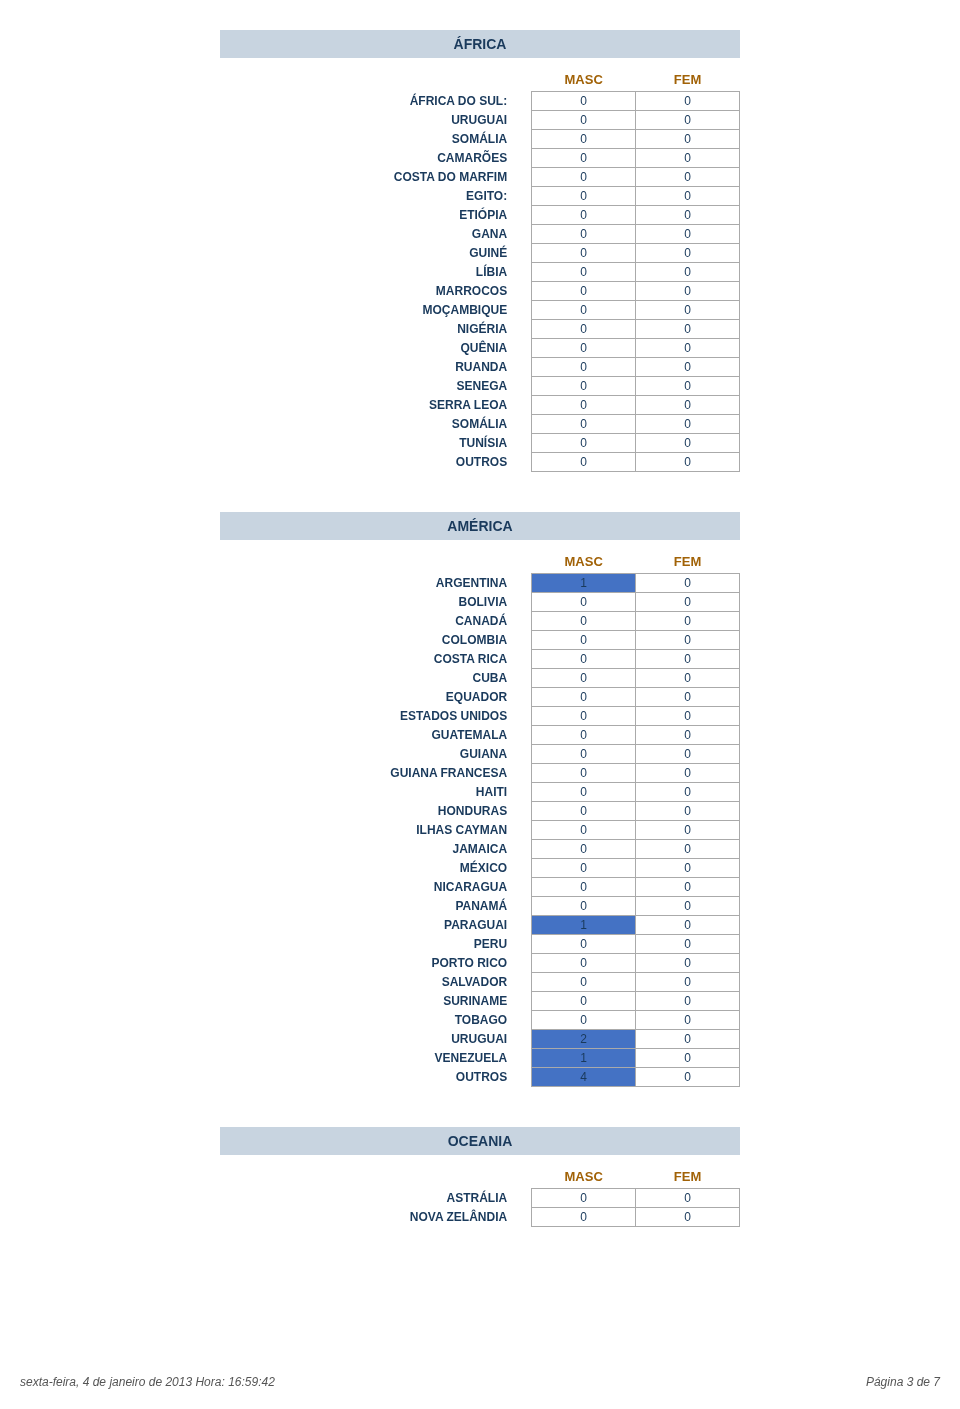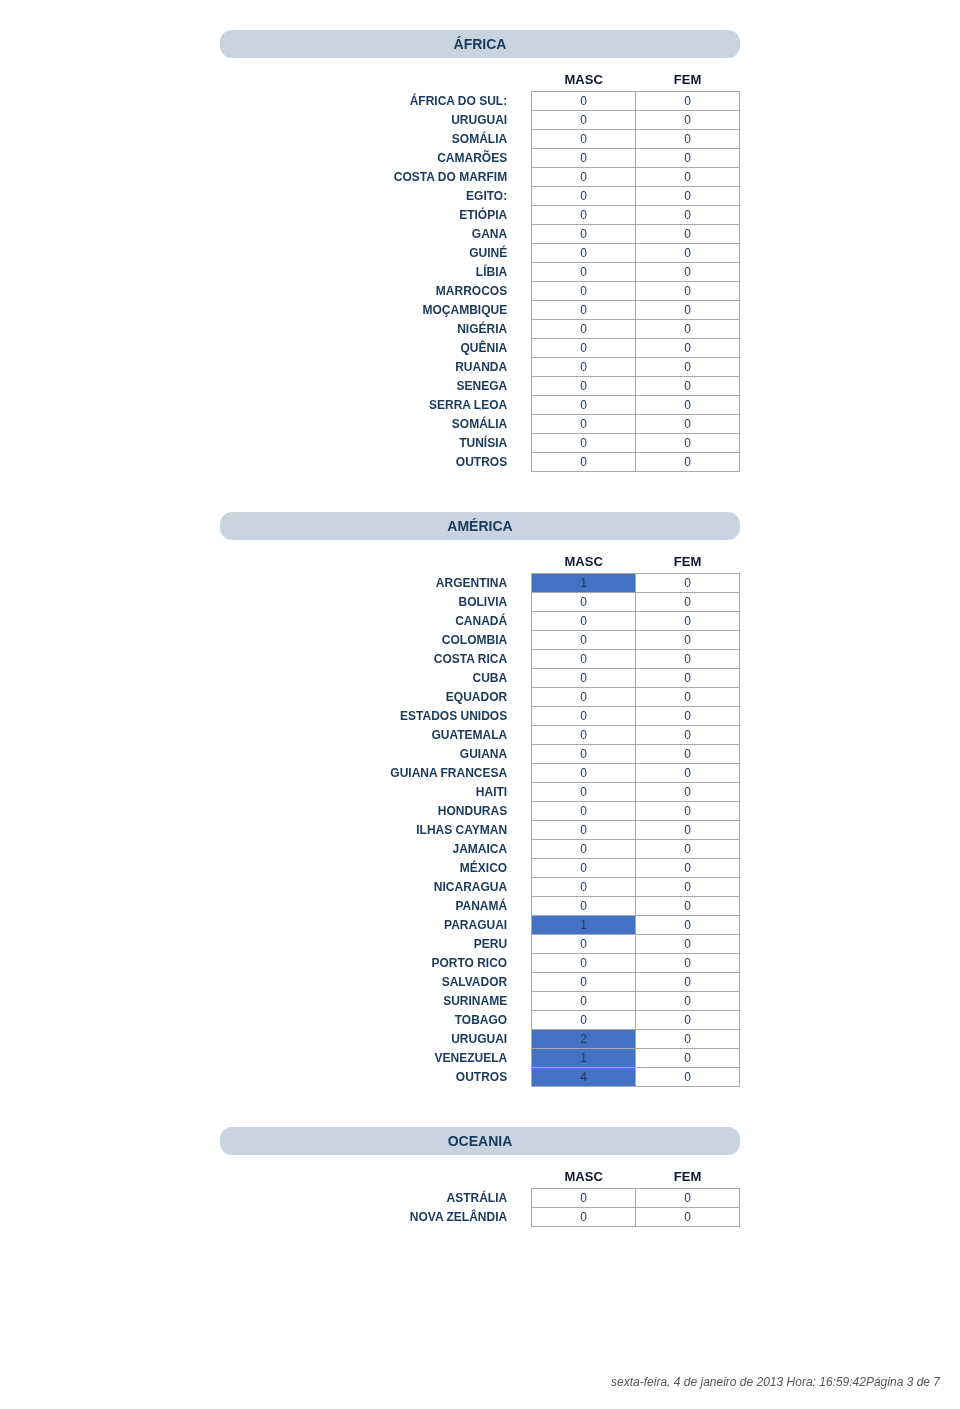--- a/index.html
+++ b/index.html
@@ -25,33 +25,32 @@
     }
 
     .section-header {
       background-color: #c8d4e0;
       text-align: center;
       font-weight: bold;
       font-size: 14px;
       padding: 6px 10px;
       color: #1a3a5c;
       margin-bottom: 10px;
-      border-radius: 12px;
     }
 
     .data-table {
       width: 100%;
       border-collapse: collapse;
     }
 
     .data-table thead tr th {
       text-align: center;
       font-weight: bold;
       padding: 4px 8px;
-      color: #0f172a;
+      color: #a16207;
       font-size: 13px;
     }
 
     .data-table thead tr th:first-child {
       text-align: left;
     }
 
     .data-table tbody tr td {
       padding: 2px 8px;
       font-size: 12px;
@@ -75,21 +74,21 @@
       background-color: #4472c4;
       color: #fff;
     }
 
     .footer {
       position: absolute;
       bottom: 20px;
       left: 20px;
       right: 20px;
       display: flex;
-      justify-content: flex-end;
+      justify-content: space-between;
       font-size: 12px;
       color: #555;
       font-style: italic;
     }
   </style>
 </head>
 <body>
 
 <div class="page-content">
 

